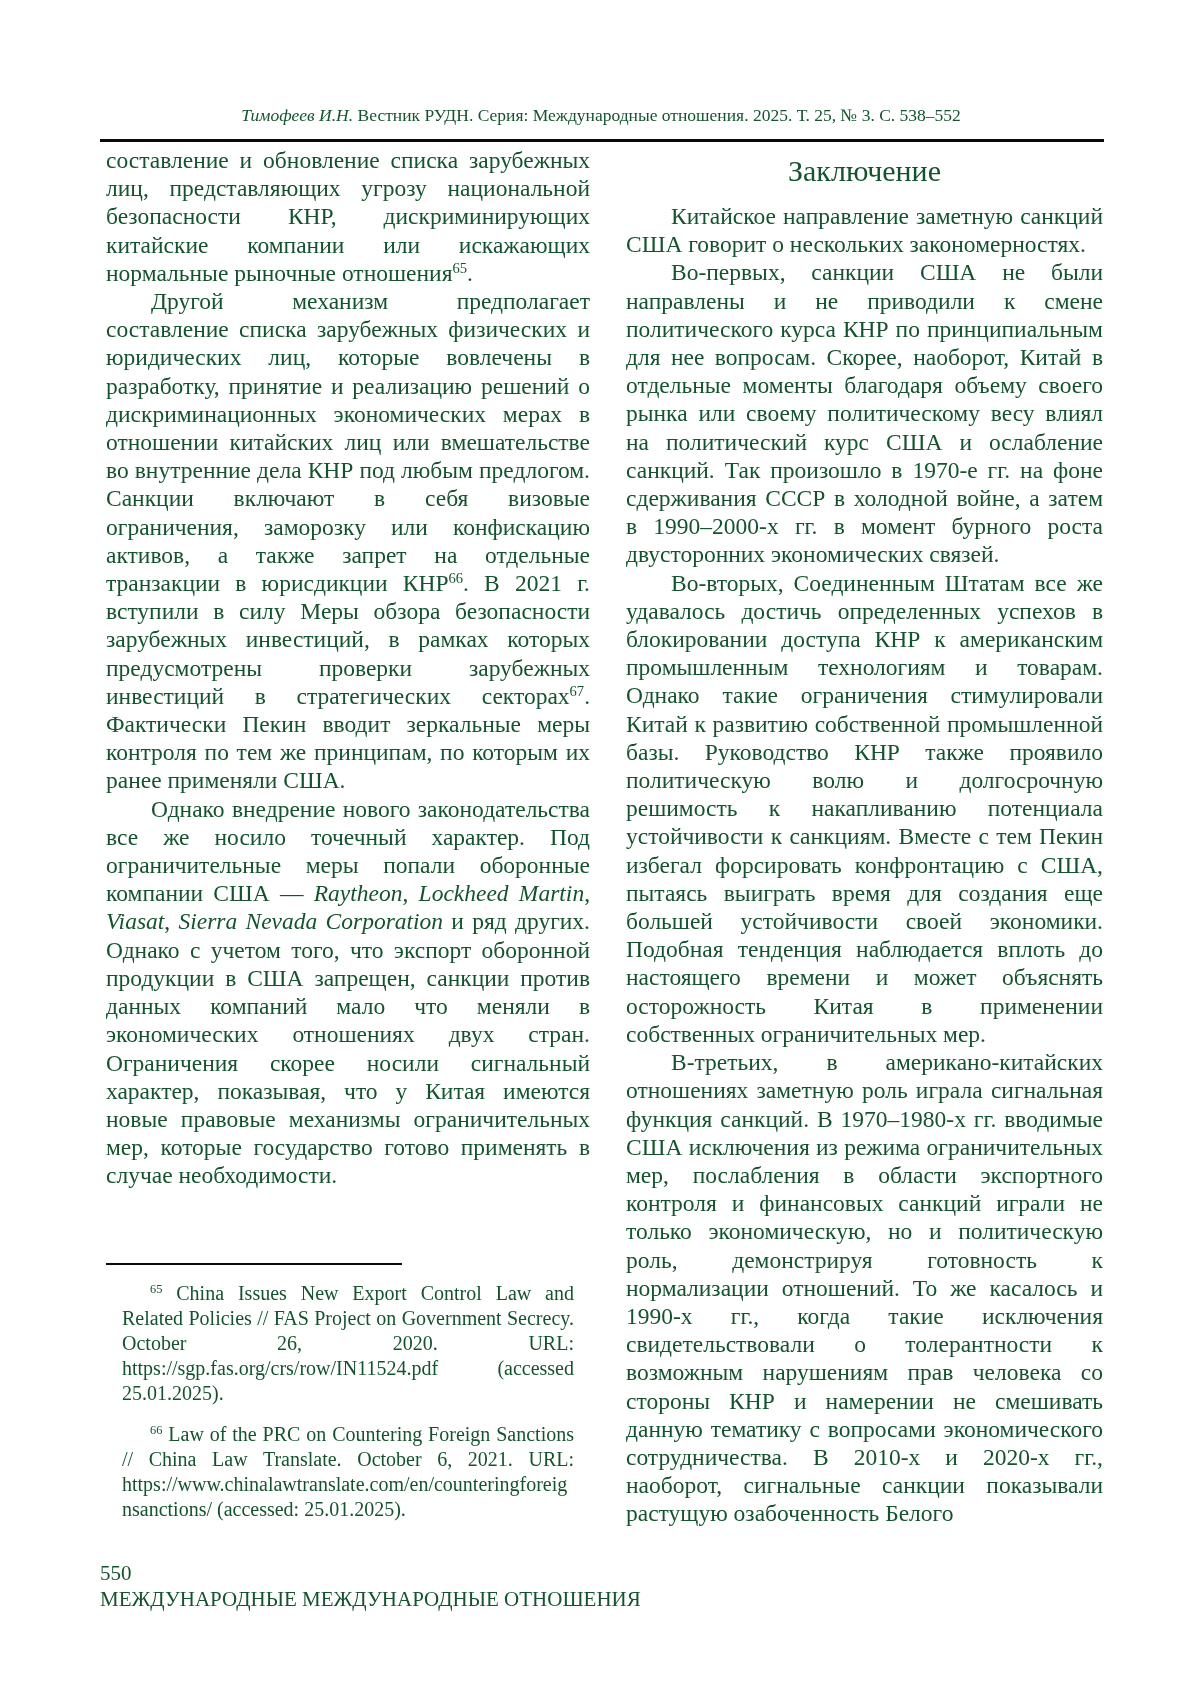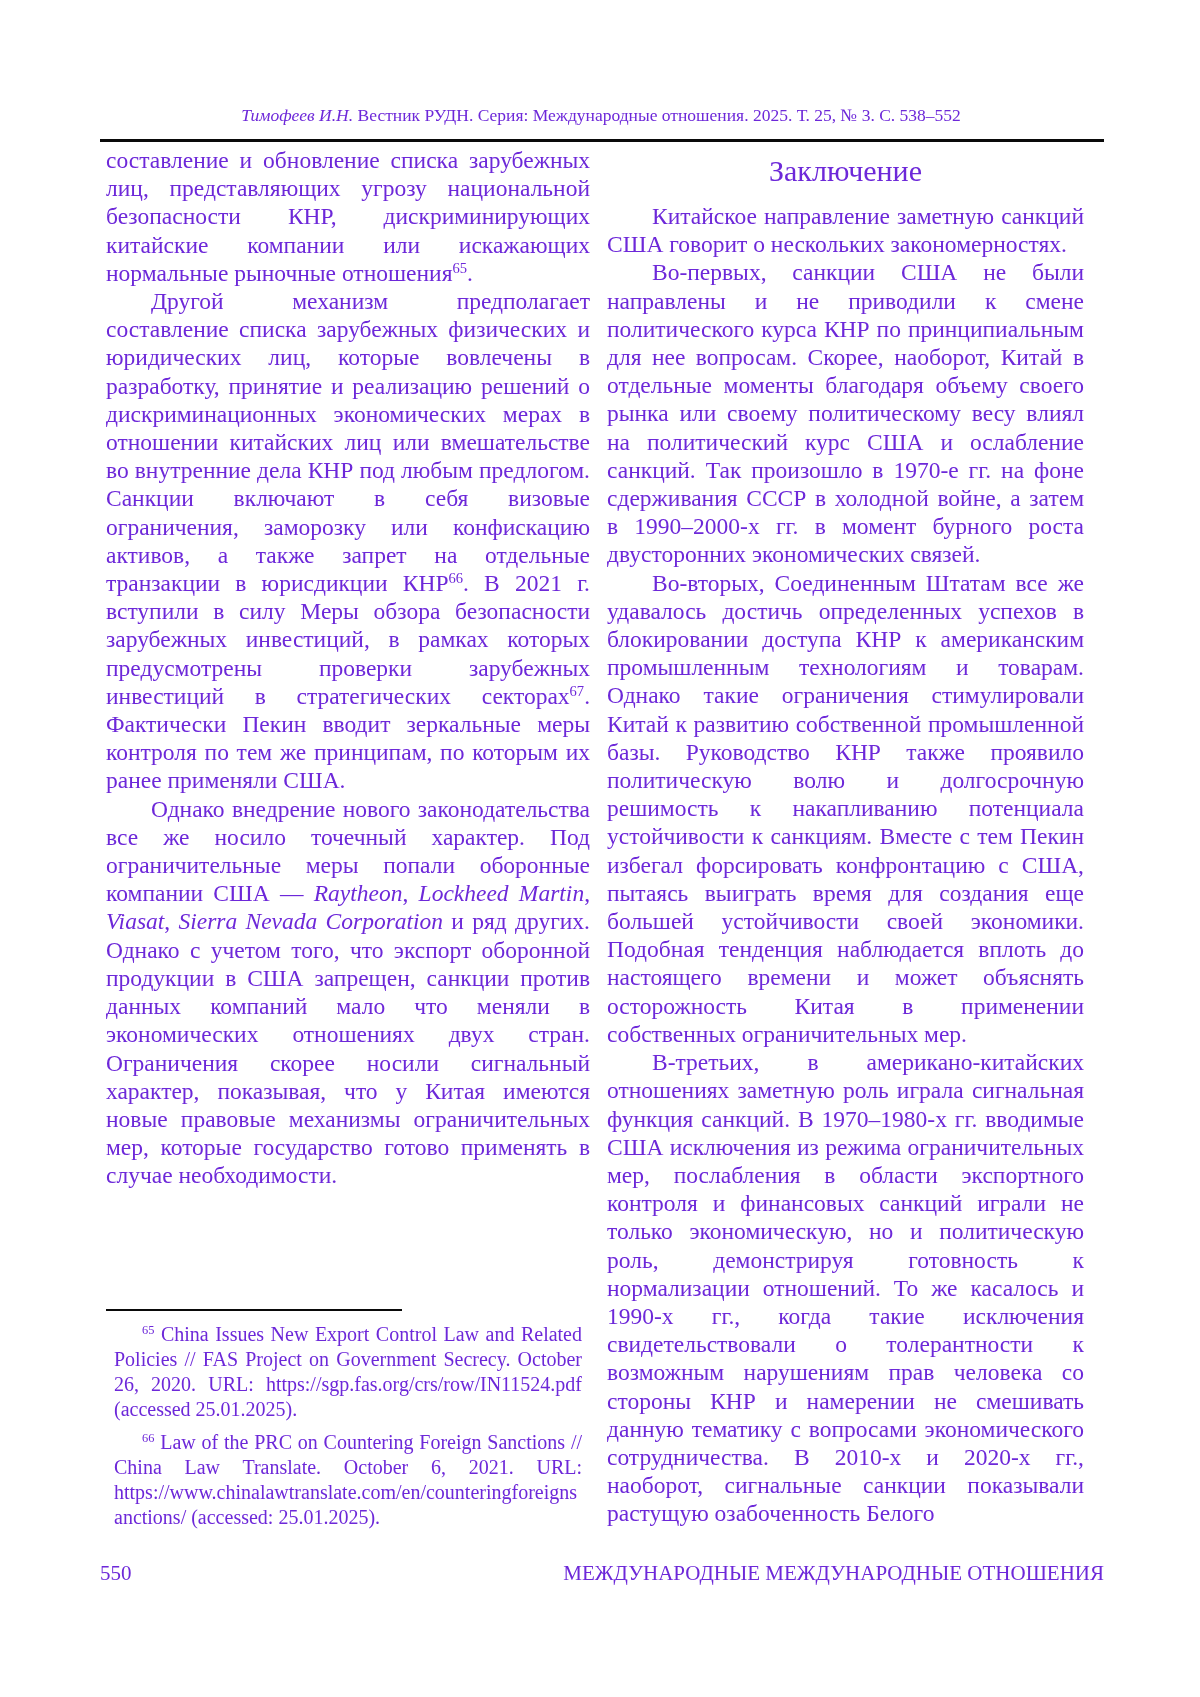--- a/index.html
+++ b/index.html
@@ -1,21 +1,21 @@
 <!DOCTYPE html>
 <html lang="ru"><head>
 <meta charset="utf-8">
 <style>
   html, body { margin: 0; padding: 0; background: #ffffff; }
   .page {
     position: relative;
     width: 1200px;
     height: 1697px;
     background: #ffffff;
-    color: #6d28d9;
+    color: #14532d;
     font-family: "Liberation Serif", "DejaVu Serif", serif;
     overflow: hidden;
   }
   .journal-header {
     position: absolute;
     top: 104px;
     left: 98px;
     width: 1006px;
     text-align: center;
     font-size: 17.5px;
@@ -30,21 +30,21 @@
     width: 1004px;
     border: 0;
     border-top: 3px solid #0a0a0a;
   }
   .content {
     position: absolute;
     top: 146px;
     left: 106px;
     width: 997px;
     display: flex;
-    gap: 17px;
+    gap: 36px;
   }
   .col-left {
     width: 484px;
     height: 1392px;
     position: relative;
     hyphens: auto;
   }
   .col-right {
     width: 477px;
     hyphens: auto;
@@ -78,37 +78,38 @@
     width: 484px;
     hyphens: none;
   }
   .footnote-rule {
     border: 0;
     border-top: 2px solid #0a0a0a;
     width: 296px;
     margin: 0 0 11px 0;
   }
   .footnote {
-    margin: 8px;
+    margin: 16px;
     text-align: justify;
     font-size: 20px;
     line-height: 25px;
     text-indent: 28px;
     overflow-wrap: anywhere;
   }
   .page-footer {
     position: absolute;
     top: 1560px;
     left: 100px;
     width: 1004px;
     display: flex;
     justify-content: space-between;
     align-items: baseline;
     font-size: 21px;
     line-height: 26px;
+    flex-direction: column;
   }
 </style>
 </head>
 <body>
 
 <div class="page">
 
   <div class="journal-header">
     <span class="author">Тимофеев И.Н.</span><span> Вестник РУДН. Серия: Международные отношения. 2025. Т. 25, № 3. С. 538–552</span>
   </div>

